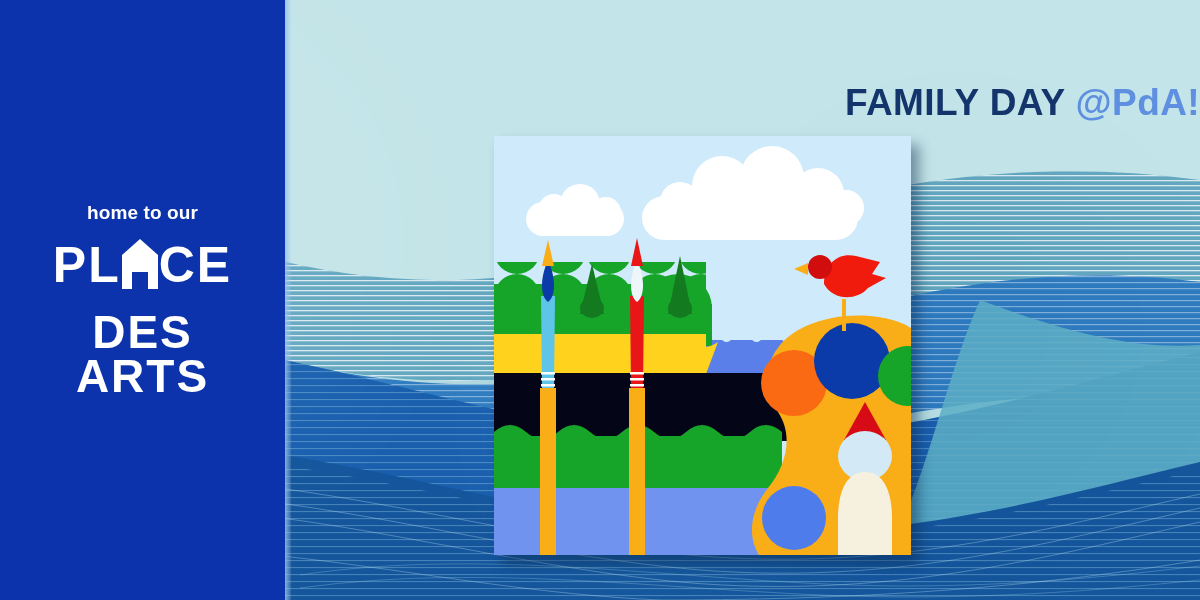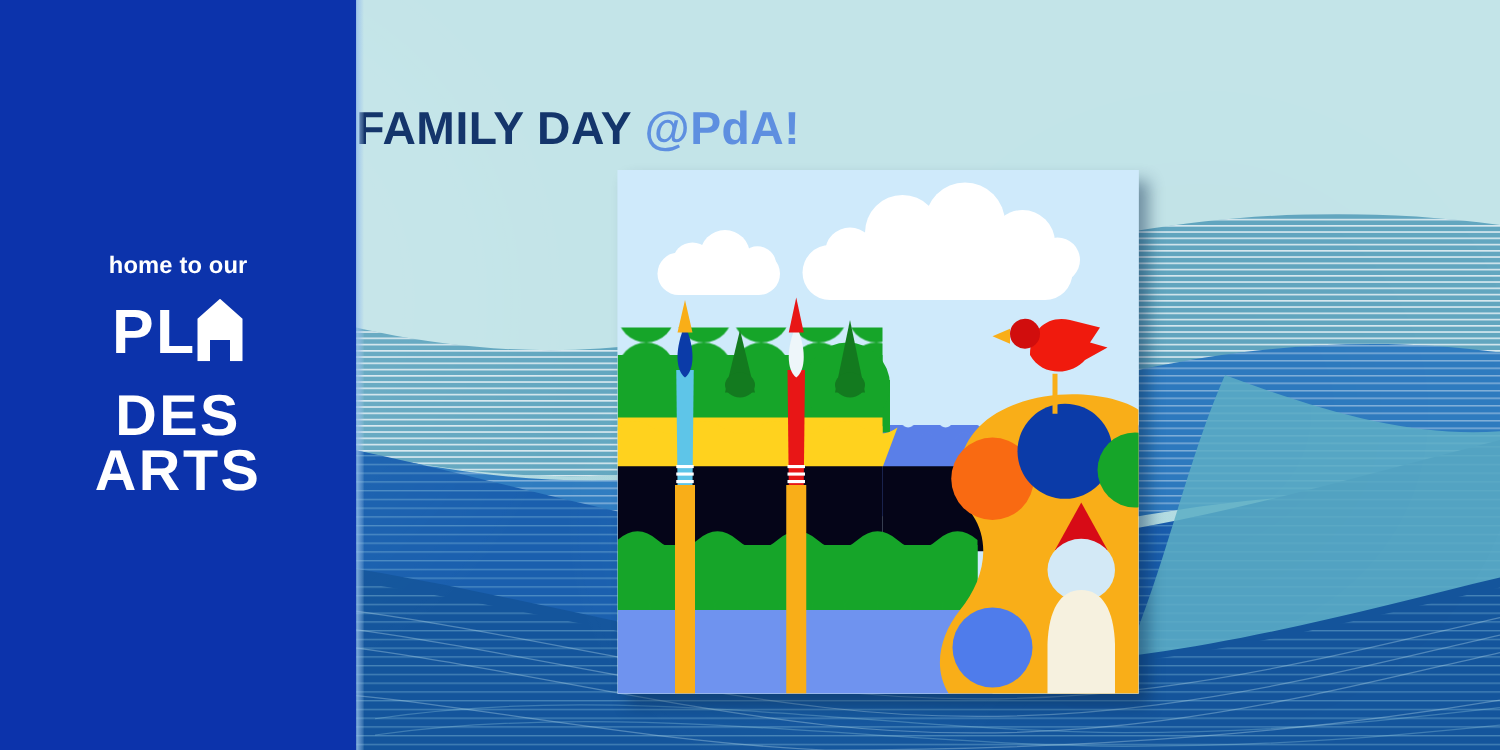--- a/index.html
+++ b/index.html
@@ -60,21 +60,21 @@
   }
   .logo-place { font-size:50px;justify-content:space-between; }
   .logo-des   { font-size:46px; margin-top:22px; }
   .logo-arts  { font-size:46px; margin-top:0; }
   .house-a { display:inline-block; position:relative; width:38px; height:50px; }
   .house-a svg { position:absolute; left:0; top:0; }
 
   
   #headline {
     position:absolute; left:285px; top:82px; width:915px;
-    text-align:left; z-index:20;
+    text-align:right; z-index:20;
     font-size:37px; font-weight:700; letter-spacing:.4px;
     white-space:nowrap;
   }
   #headline .t1 { color:#14356b; }
   #headline .t2 { color:#5e8fe0; }
 
   
   #artwork-card {
     position:absolute; left:494px; top:136px; width:417px; height:419px;
     background:#cfeafb; overflow:hidden; z-index:25;
@@ -159,20 +159,21 @@
     </div>
 
     <div class="logo">
       <div class="logo-line logo-place">
         <span>PL</span>
         <span class="house-a">
           <svg width="38" height="50" viewBox="0 0 38 50">
             <path d="M19 0 L37 16 L37 50 L27 50 L27 33 L11 33 L11 50 L1 50 L1 16 Z" fill="#ffffff"></path>
           </svg>
         </span>
+        <span>CE</span>
       </div>
       <div class="logo-line logo-des">DES</div>
       <div class="logo-line logo-arts">ARTS</div>
     </div>
   </div>
 
   <div id="headline">
     <span class="t1">FAMILY DAY </span><span class="t2">@PdA!</span>
   </div>
 

